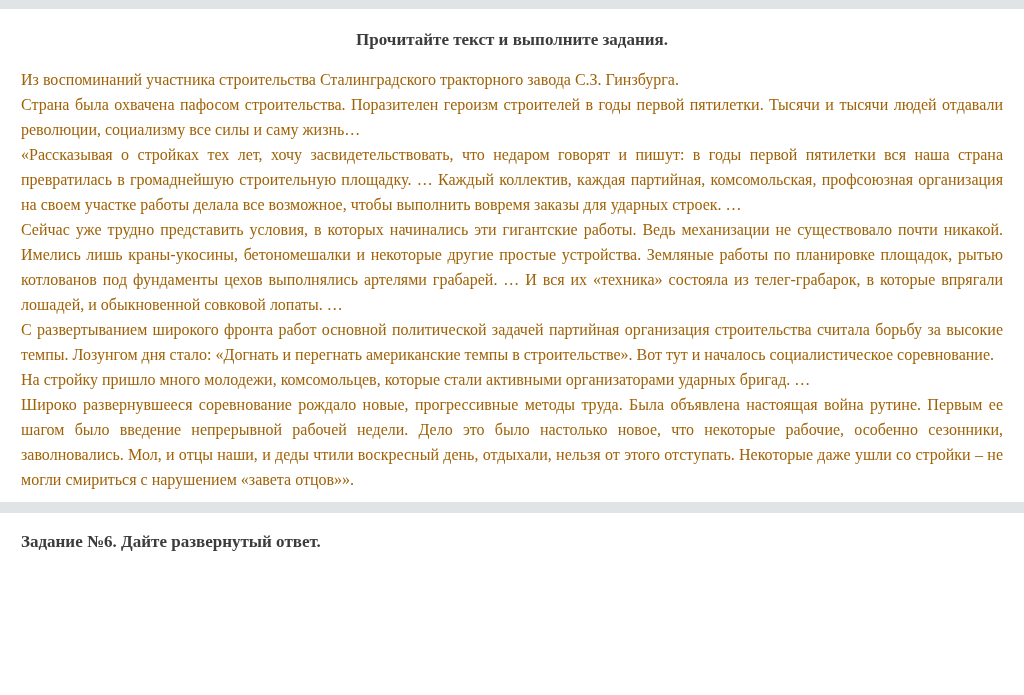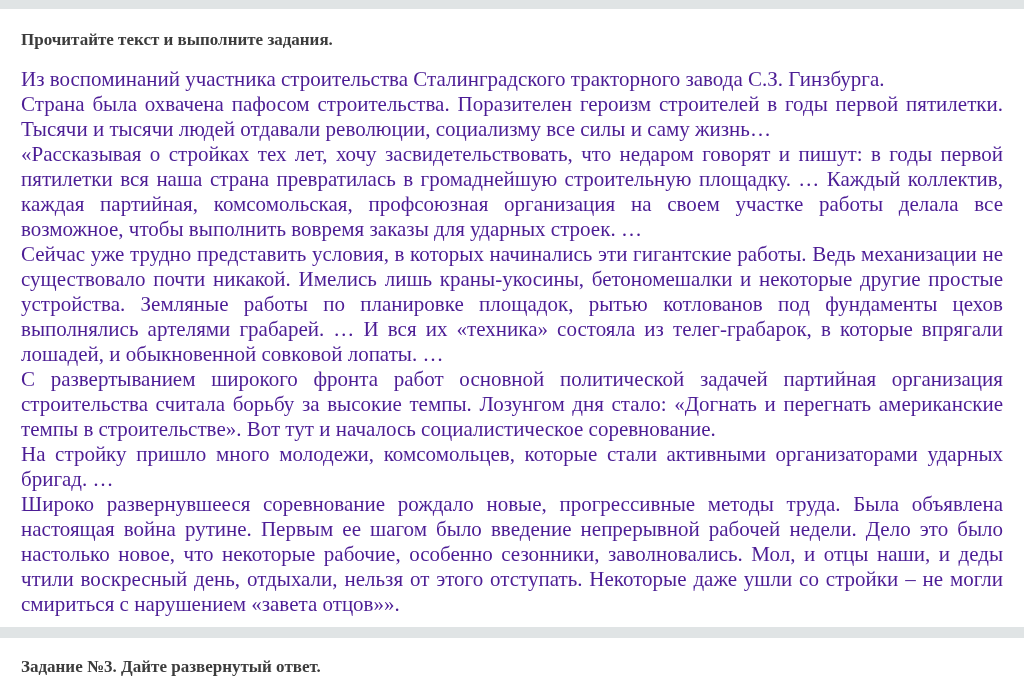--- a/index.html
+++ b/index.html
@@ -28,34 +28,35 @@
   }
   .content {
     padding: 0 21px;
   }
   .section-title {
     font-size: 17px;
     font-weight: bold;
     line-height: 20px;
     margin: 0;
     padding: 21px 0 17px 0;
+    text-align: center;
   }
   .task-title {
     font-size: 17px;
     font-weight: bold;
     line-height: 20px;
     margin: 0;
     padding: 19px 0 16px 0;
   }
   .passage p, .question {
     margin: 0;
-    font-size: 21px;
+    font-size: 16px;
     line-height: 25px;
     text-align: justify;
-    color: #4c1d95;
+    color: #a16207;
   }
 </style>
 </head>
 <body>
 
 <div class="top-bar"></div>
 
 <div class="content">
   <h1 class="section-title">Прочитайте текст и выполните задания.</h1>
 
@@ -66,14 +67,14 @@
     <p>Сейчас уже трудно представить условия, в которых начинались эти гигантские работы. Ведь механизации не существовало почти никакой. Имелись лишь краны-укосины, бетономешалки и некоторые другие простые устройства. Земляные работы по планировке площадок, рытью котлованов под фундаменты цехов выполнялись артелями грабарей. … И вся их «техника» состояла из телег-грабарок, в которые впрягали лошадей, и обыкновенной совковой лопаты. …</p>
     <p>С развертыванием широкого фронта работ основной политической задачей партийная организация строительства считала борьбу за высокие темпы. Лозунгом дня стало: «Догнать и перегнать американские темпы в строительстве». Вот тут и началось социалистическое соревнование.</p>
     <p>На стройку пришло много молодежи, комсомольцев, которые стали активными организаторами ударных бригад. …</p>
     <p>Широко развернувшееся соревнование рождало новые, прогрессивные методы труда. Была объявлена настоящая война рутине. Первым ее шагом было введение непрерывной рабочей недели. Дело это было настолько новое, что некоторые рабочие, особенно сезонники, заволновались. Мол, и отцы наши, и деды чтили воскресный день, отдыхали, нельзя от этого отступать. Некоторые даже ушли со стройки – не могли смириться с нарушением «завета отцов»».</p>
   </div>
 </div>
 
 <div class="section-bar"></div>
 
 <div class="content">
-  <h2 class="task-title">Задание №3. Дайте развернутый ответ.</h2>
+  <h2 class="task-title">Задание №6. Дайте развернутый ответ.</h2>
 </div>
 
 </body></html>

